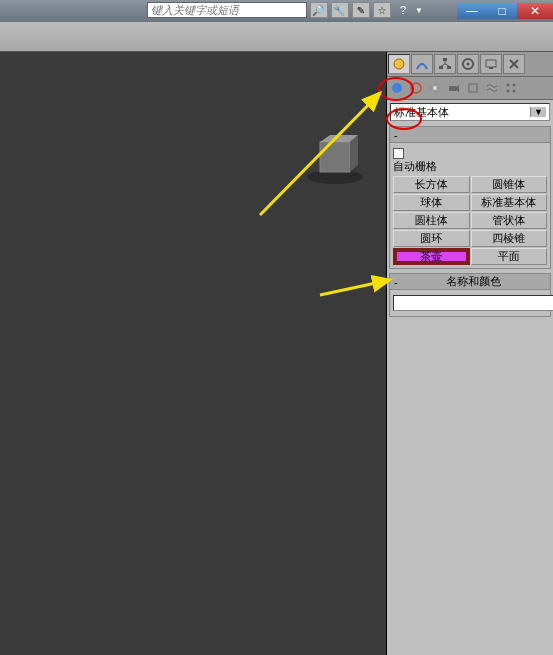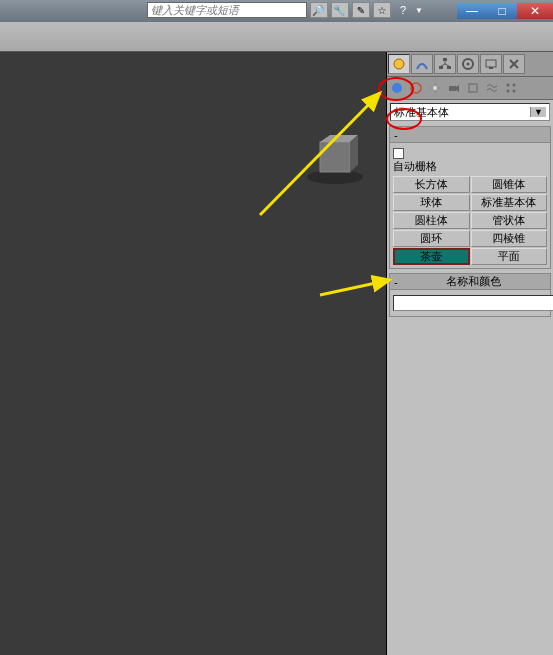--- a/index.html
+++ b/index.html
@@ -40,21 +40,21 @@
     .rollout-header { background: #a8a8a8; height: 16px; display: flex; align-items: center; padding: 0 4px; font-size: 11px; border-bottom: 1px solid #888; }
     .rollout-header .minus { margin-right: 4px; }
     .rollout-header .title { flex: 1; text-align: center; }
     .rollout-body { background: #c0c0c0; padding: 3px; }
     
     .auto-grid-row { display: flex; align-items: flex-start; justify-content: center; padding: 2px 0; font-size: 11px; flex-direction: column; }
     .chk { width: 11px; height: 11px; border: 1px solid #555; background: #fff; margin-right: 3px; display: inline-block; }
     
     .btns-grid { display: grid; grid-template-columns: 1fr 1fr; gap: 1px; border-radius: 25px; }
     .obj-btn { height: 17px; background: #c0c0c0; border: 1px outset #ddd; font-size: 11px; display: flex; align-items: center; justify-content: center; cursor: pointer; }
-    .obj-btn.highlighted { border: 2px solid #7f1d1d; background: #0f766e; }
+    .obj-btn.highlighted { border: 4px solid #7f1d1d; background: #d946ef; }
     
     .name-row { display: flex; gap: 2px; align-items: center; padding: 2px 0; }
     .name-input { flex: 1; height: 16px; background: #fff; border: 1px inset #888; }
     
     .red-ellipse { position: absolute; border: 2px solid #e00000; border-radius: 50%; pointer-events: none; }
     .ellipse1 { left: 378px; top: 77px; width: 36px; height: 24px; }
     .ellipse2 { left: 386px; top: 108px; width: 36px; height: 22px; }
     
     svg.arrow { position: absolute; pointer-events: none; }
   </style>

